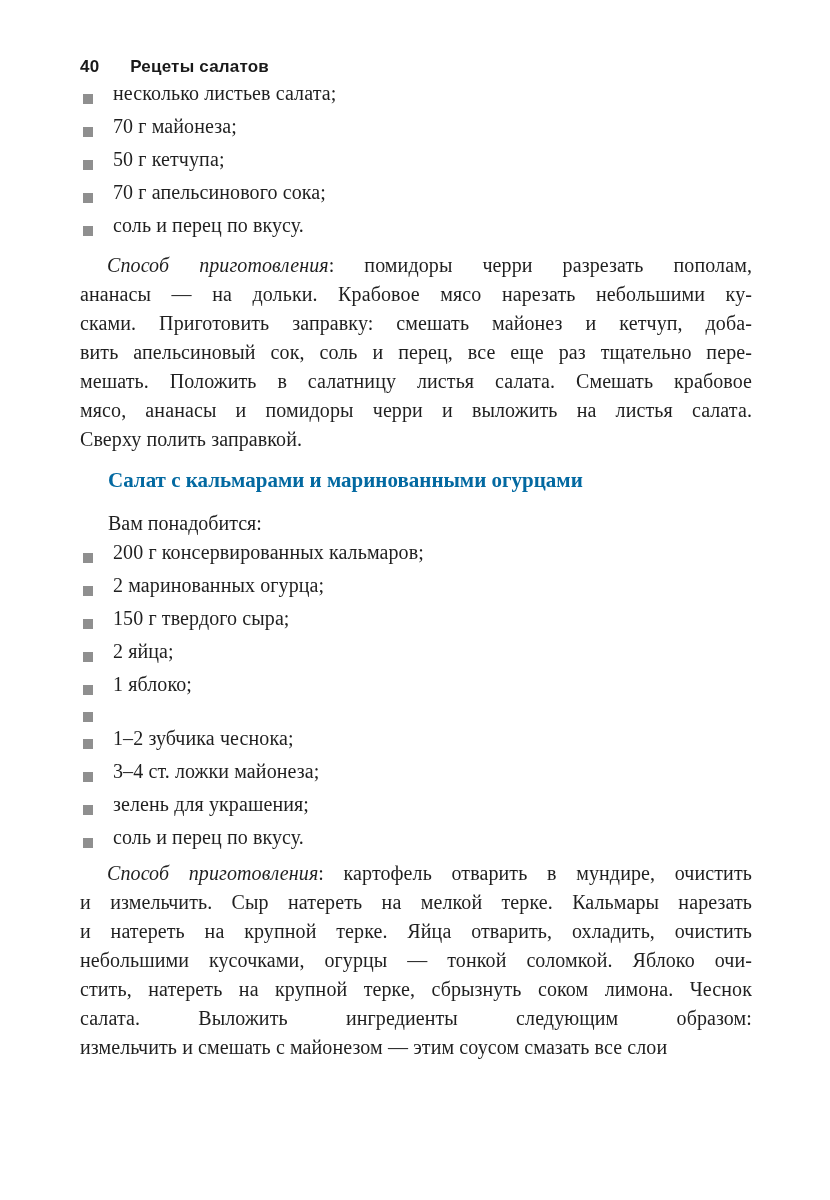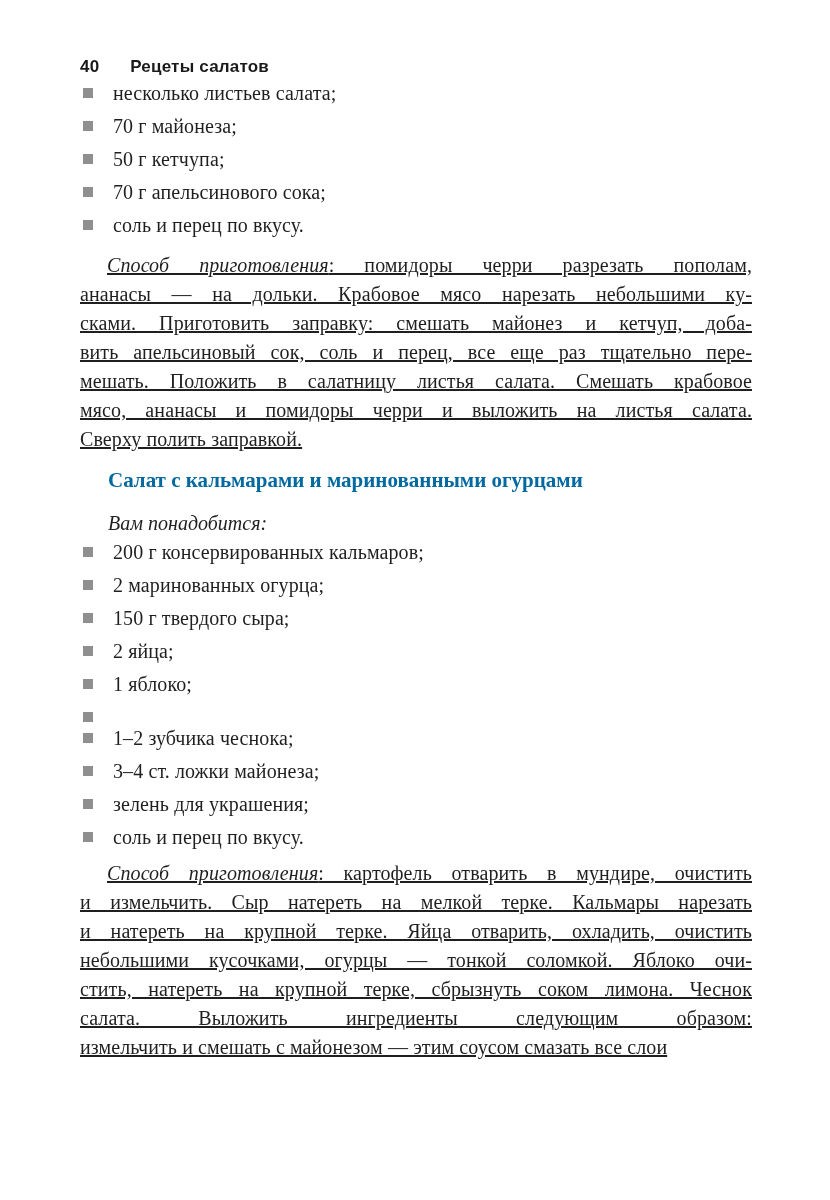--- a/index.html
+++ b/index.html
@@ -24,55 +24,54 @@
     font-size:17px;
     line-height:20px;
     color:#1a1a1a;
     letter-spacing:0.2px;
   }
   .running-header .pagenum { display:inline-block; margin-right:26px; }
   
   ul.ing { list-style:none; margin:0; padding:0; }
   ul.ing li {
     display:flex;
-    align-items:flex-start;
+    align-items:center;
     font-size:20px;
     line-height:33px;
     letter-spacing:0.1px;
   }
   .bullet {
     flex:none;
     width:10px; height:10px;
     background:#8f8f8f;
     margin:11px 20px 0 3px;
   }
   .list-1 { margin-top:26px; }
   .list-2 { margin-top:4px; }
   
   .para { font-size:20px; line-height:29px; letter-spacing:0.1px; }
   .para-1 { margin-top:9px; }
   .para-2 { margin-top:5px; }
-  .pline { text-align:justify;text-decoration:underline; }
+  .pline { text-align:justify; }
   .pfirst { text-indent:27px; text-align-last:justify; }
   .plines .pline { text-align-last:justify; }
   .plines .pline:last-child { text-align-last:left; }
   em { font-style:italic; }
   
   h2.recipe-title {
     margin:13px 0 0 28px;
     font-size:21px;
     line-height:26px;
     font-weight:700;
     color:#0369a1;
   }
   .intro {
     margin:17px 0 0 28px;
     font-size:20px;
     line-height:26px;
-    font-style:italic;
   }
 </style>
 </head>
 <body>
 
 <div class="page">
 
   <div class="running-header">
     <span class="pagenum">40</span>
     <span>Рецеты салатов</span>

